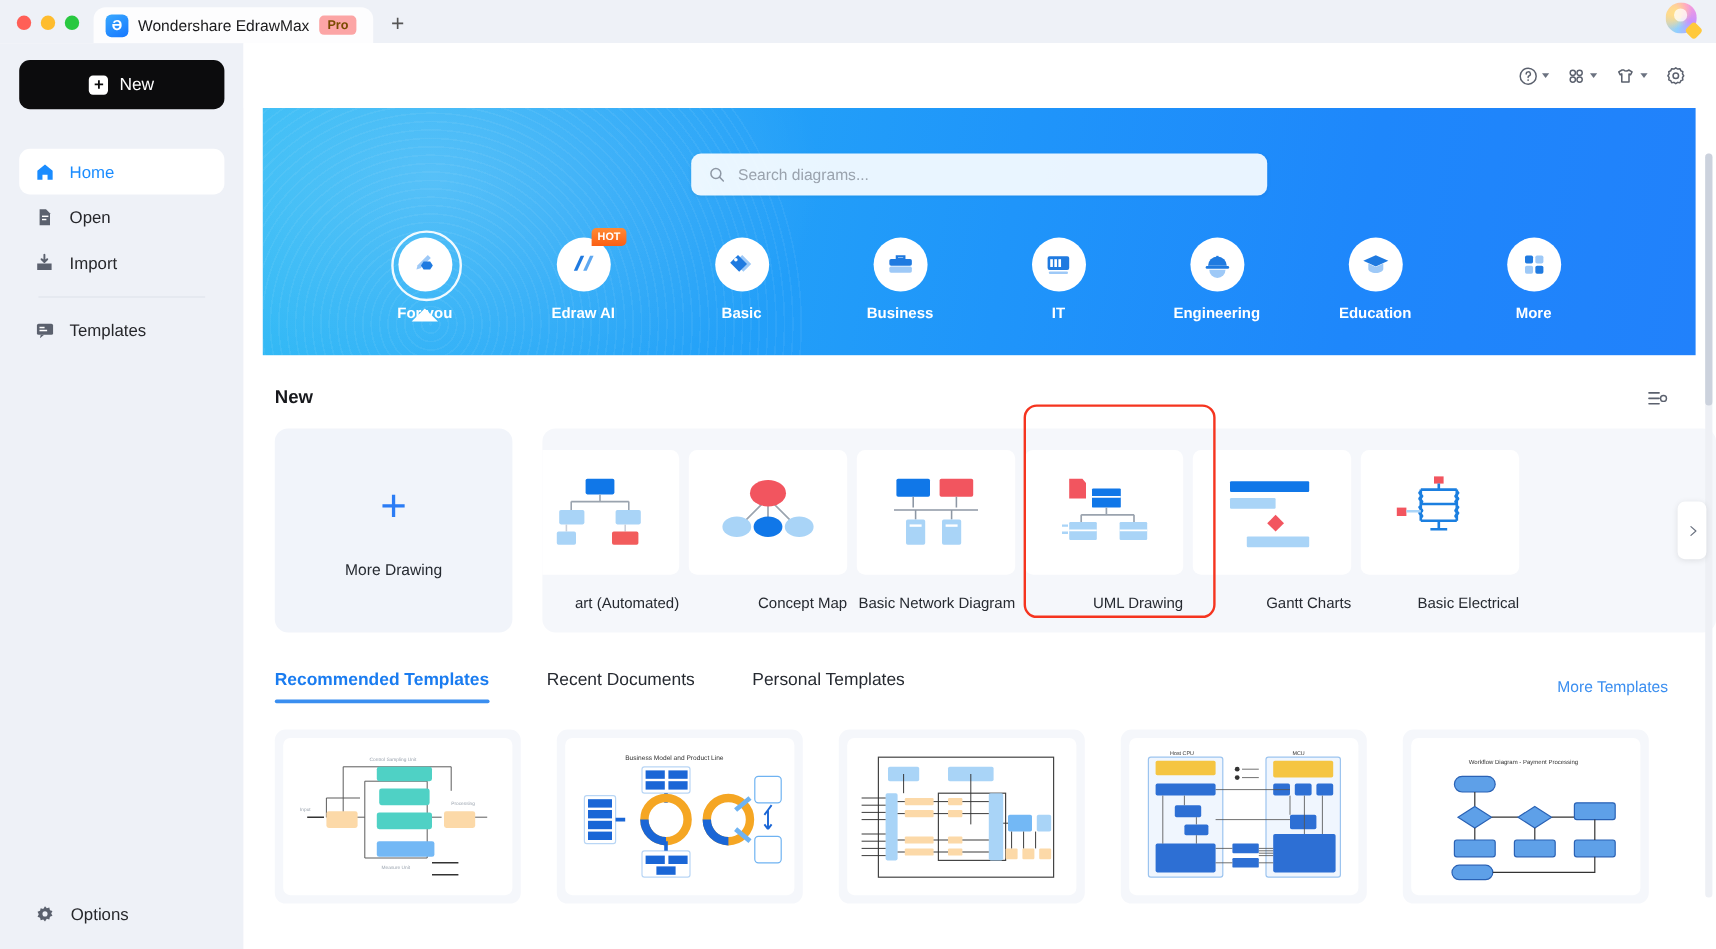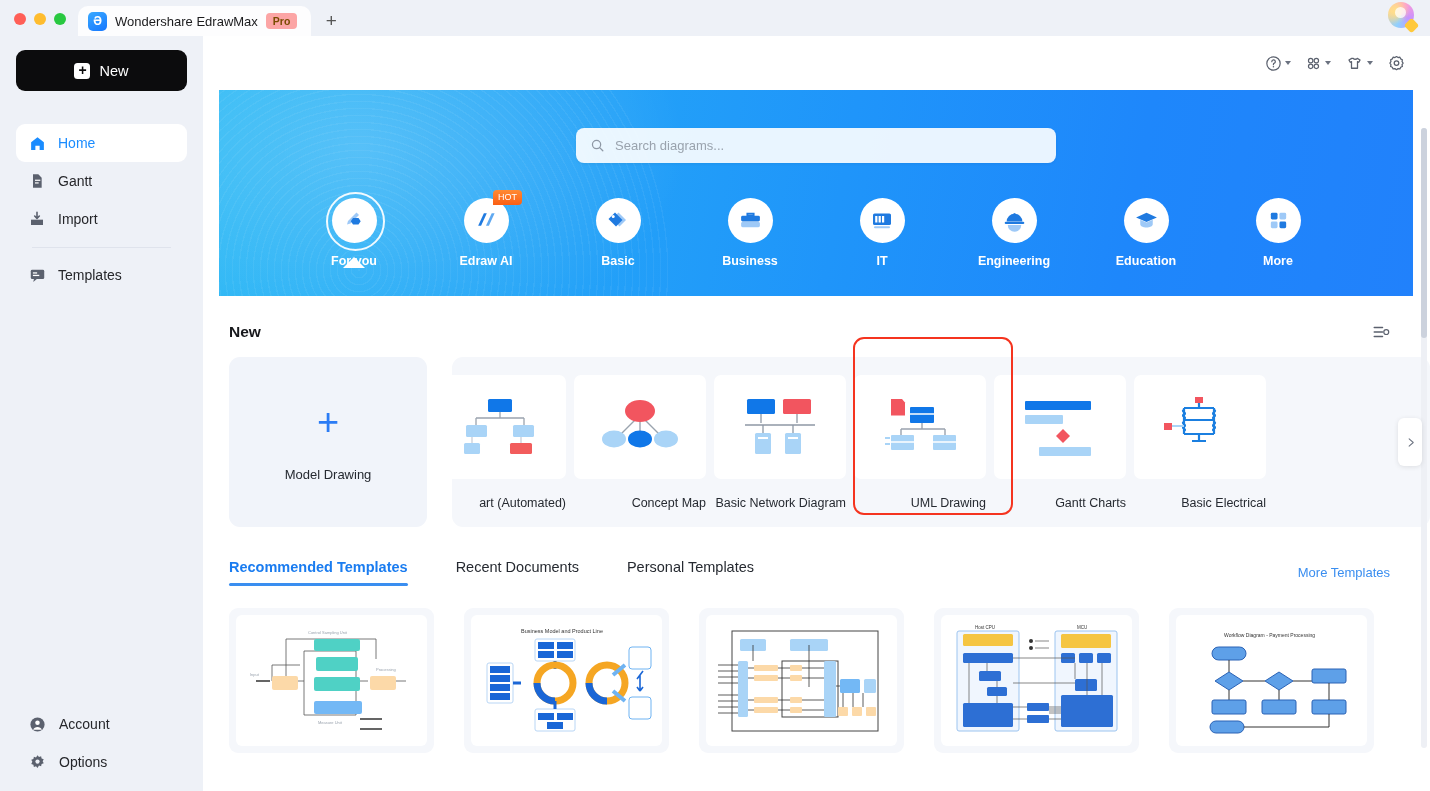--- a/index.html
+++ b/index.html
@@ -150,21 +150,21 @@
   }
   .cat.selected .cat-circle::before {
     content: ''; position: absolute; left: -6px; top: -6px;
     width: 55px; height: 55px; border-radius: 50%;
     border: 2px solid rgba(255,255,255,.92);
   }
   .cat-label { margin-top: 11px; font-size: 12.5px; color: #fff; font-weight: bold; white-space: nowrap; }
   .hot-badge {
     position: absolute; top: -8px; left: 52px;
     background: linear-gradient(180deg, #ff8a33, #fb5f14);
-    color: #fff; font-size: 9px; font-weight: normal;
+    color: #fff; font-size: 9px; font-weight: bold;
     padding: 1.5px 5px; border-radius: 4px 4px 4px 0; line-height: 1.3;
     z-index: 3;
   }
   .cat-pointer {
     position: absolute; bottom: 0; left: 0; right: 0;
     display: flex; justify-content: center;
   }
   .cat-pointer i {
     display: block; width: 0; height: 0;
     border-left: 11px solid transparent; border-right: 11px solid transparent;
@@ -294,21 +294,21 @@
     </div>
 
     <div class="nav-item">
       <span class="nav-icon">
         <svg width="16" height="16" viewBox="0 0 24 24">
             <path d="M6 2h8l5 5v15H6z" fill="#5b616e"></path>
             <rect x="9" y="10" width="8" height="1.8" fill="#fff"></rect>
             <rect x="9" y="14" width="5.5" height="1.8" fill="#fff"></rect>
           </svg>
       </span>
-      <span>Gantt</span>
+      <span>Open</span>
     </div>
 
     <div class="nav-item">
       <span class="nav-icon">
         <svg width="16" height="16" viewBox="0 0 24 24">
             <path d="M12 2v8M12 11l-3.5-3.5M12 11l3.5-3.5" stroke="#5b616e" stroke-width="2.4" fill="none" stroke-linecap="round"></path>
             <path d="M3 13h18v8H3z" fill="#5b616e"></path>
           </svg>
       </span>
       <span>Import</span>
@@ -326,30 +326,20 @@
           </svg>
       </span>
       <span>Templates</span>
     </div>
   </div>
 
   <div class="sidebar-bottom">
     <div class="nav-item">
       <span class="nav-icon">
         <svg width="17" height="17" viewBox="0 0 24 24">
-            <circle cx="12" cy="12" r="10" fill="#5b616e"></circle>
-            <circle cx="12" cy="9.4" r="3.2" fill="#fff"></circle>
-            <path d="M5.8 19.5a6.8 6.8 0 0 1 12.4 0z" fill="#fff"></path>
-          </svg>
-      </span>
-      <span>Account</span>
-    </div>
-    <div class="nav-item">
-      <span class="nav-icon">
-        <svg width="17" height="17" viewBox="0 0 24 24">
             <path d="M12 1.8l2.1 2.3 3-.9.7 3.1 3 1.1-1.5 2.8 1.5 2.8-3 1.1-.7 3.1-3-.9L12 19.6l-2.1-2.3-3 .9-.7-3.1-3-1.1L4.7 11 3.2 8.2l3-1.1.7-3.1 3 .9z" fill="#5b616e"></path>
             <circle cx="12" cy="10.7" r="3" fill="#eef1f7"></circle>
           </svg>
       </span>
       <span>Options</span>
     </div>
   </div>
 </div>
 
 <div class="main">
@@ -505,21 +495,21 @@
         <rect x="2" y="11" width="13" height="1.9" rx=".9" fill="#5b616e"></rect>
         <rect x="2" y="17" width="13" height="1.9" rx=".9" fill="#5b616e"></rect>
         <circle cx="19" cy="12" r="3.3" fill="none" stroke="#5b616e" stroke-width="1.6"></circle>
       </svg>
     </div>
   </div>
 
   <div class="new-row">
     <div class="blank-card">
       <div class="blank-plus">+</div>
-      <div class="blank-label">Model Drawing</div>
+      <div class="blank-label">More Drawing</div>
     </div>
 
     <div class="tmpl-strip">
       <div class="tmpl-track">
 
         <div class="tmpl-card" style="margin-left:-38px;">
           <div class="tmpl-thumb">
             <svg width="84" height="68" viewBox="0 0 84 68">
               <rect x="30" y="6" width="24" height="13" rx="1.5" fill="#1077e8"></rect>
               <path d="M42 19v6M18 25h48M18 25v7M66 25v7" stroke="#9aa3ae" stroke-width="1.3" fill="none"></path>

